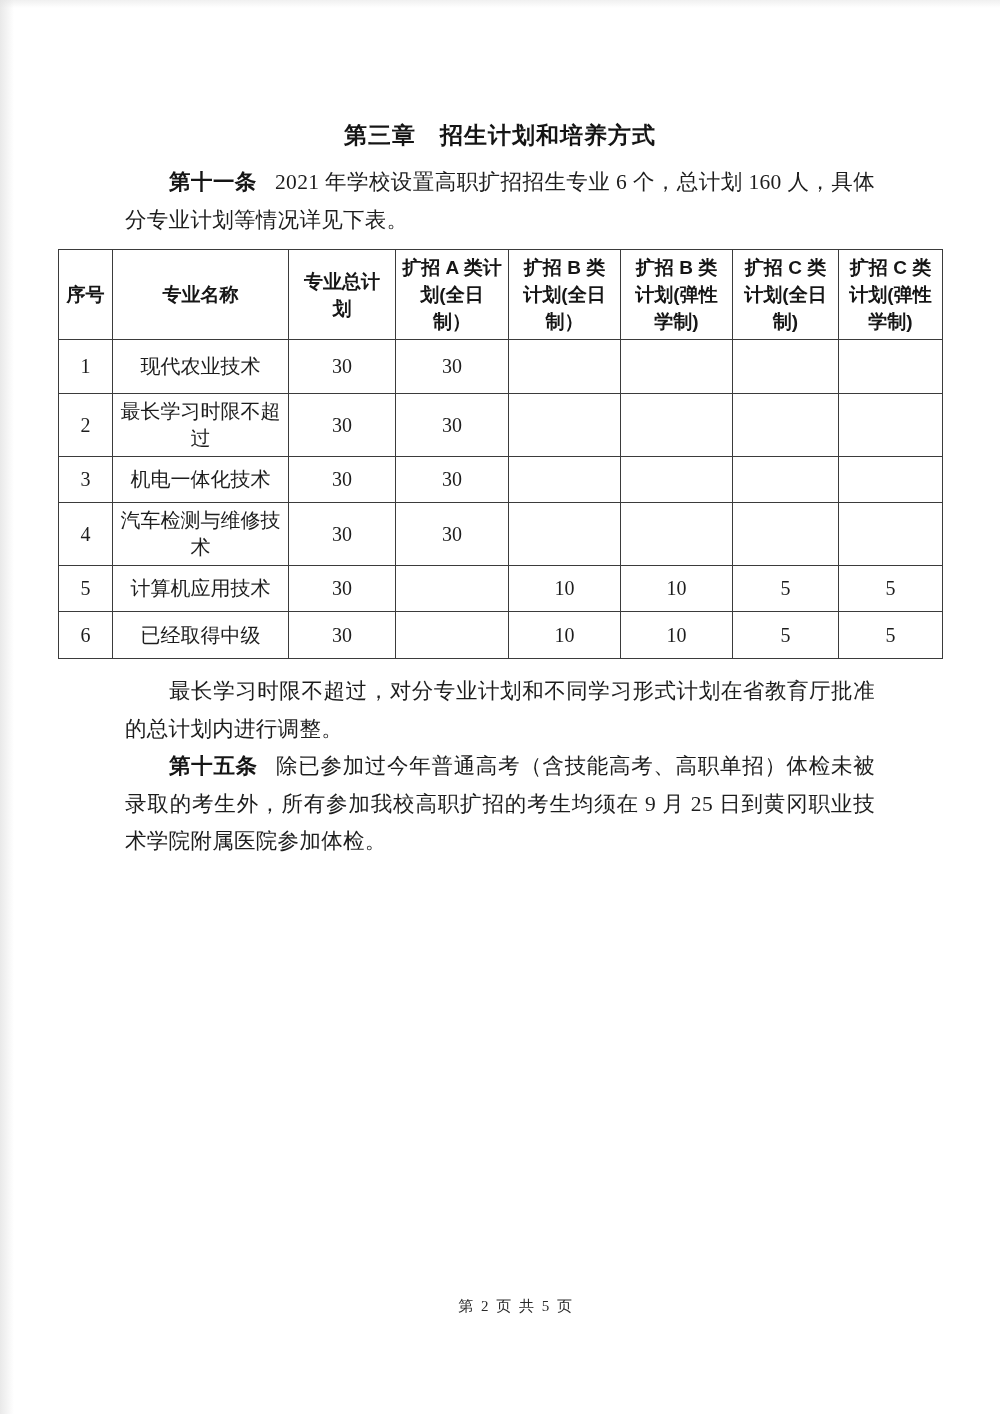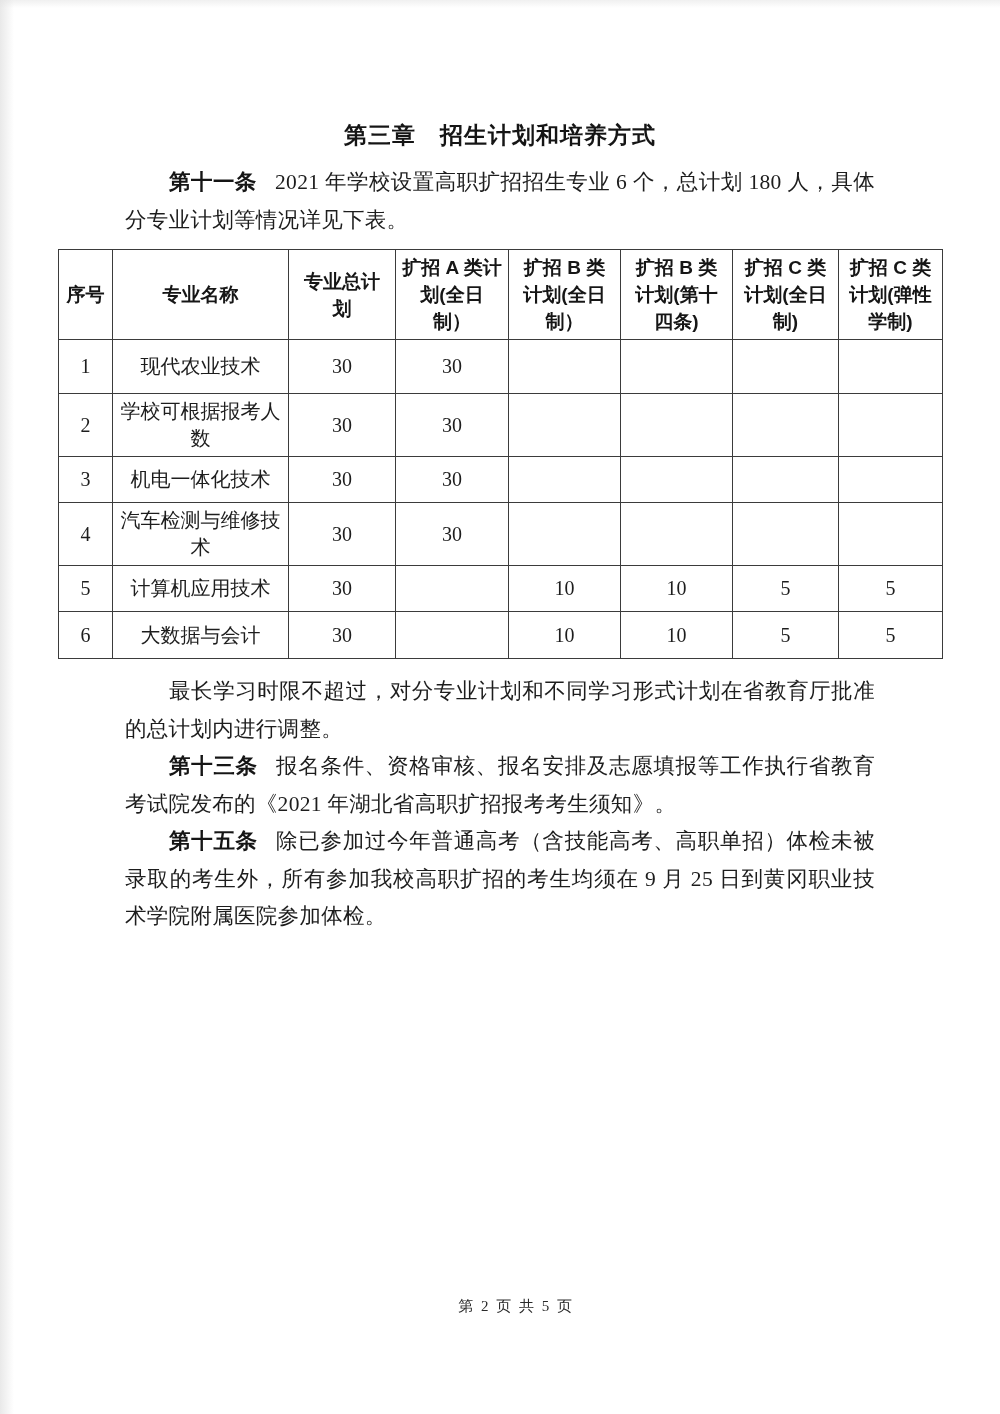--- a/index.html
+++ b/index.html
@@ -107,59 +107,59 @@
 <body>
 
 <div class="page">
   <div class="scan-edge-left"></div>
   <div class="scan-edge-top"></div>
 
   <div class="content">
 
     <h1 class="chapter" id="chapter3-heading">第三章　招生计划和培养方式</h1>
 
-    <p class="para"><span class="kw">第十一条</span><span>2021 年学校设置高职扩招招生专业 6 个，总计划 180 人，具体分专业计划等情况详见下表。</span></p>
+    <p class="para"><span class="kw">第十一条</span><span>2021 年学校设置高职扩招招生专业 6 个，总计划 160 人，具体分专业计划等情况详见下表。</span></p>
 
     <table class="plan-table">
       <colgroup>
         <col style="width:54px">
         <col style="width:176px">
         <col style="width:107px">
         <col style="width:113px">
         <col style="width:112px">
         <col style="width:112px">
         <col style="width:106px">
         <col style="width:104px">
       </colgroup>
       <thead>
         <tr>
           <th>序号</th>
           <th>专业名称</th>
           <th>专业总计划</th>
           <th>扩招 A 类计划(全日制）</th>
           <th>扩招 B 类计划(全日制）</th>
-          <th>扩招 B 类计划(第十四条)</th>
+          <th>扩招 B 类计划(弹性学制)</th>
           <th>扩招 C 类计划(全日制)</th>
           <th>扩招 C 类计划(弹性学制)</th>
         </tr>
       </thead>
       <tbody>
         <tr>
           <td>1</td>
           <td>现代农业技术</td>
           <td>30</td>
           <td>30</td>
           <td></td>
           <td></td>
           <td></td>
           <td></td>
         </tr>
         <tr>
           <td>2</td>
-          <td>学校可根据报考人数</td>
+          <td>最长学习时限不超过</td>
           <td>30</td>
           <td>30</td>
           <td></td>
           <td></td>
           <td></td>
           <td></td>
         </tr>
         <tr>
           <td>3</td>
           <td>机电一体化技术</td>
@@ -185,36 +185,35 @@
           <td>计算机应用技术</td>
           <td>30</td>
           <td></td>
           <td>10</td>
           <td>10</td>
           <td>5</td>
           <td>5</td>
         </tr>
         <tr>
           <td>6</td>
-          <td>大数据与会计</td>
+          <td>已经取得中级</td>
           <td>30</td>
           <td></td>
           <td>10</td>
           <td>10</td>
           <td>5</td>
           <td>5</td>
         </tr>
       </tbody>
     </table>
 
     <p class="para"><span>最长学习时限不超过，对分专业计划和不同学习形式计划在省教育厅批准的总计划内进行调整。</span></p>
 
 
 
-    <p class="para"><span class="kw">第十三条</span><span>报名条件、资格审核、报名安排及志愿填报等工作执行省教育考试院发布的《2021 年湖北省高职扩招报考考生须知》。</span></p>
 
 
     <p class="para"><span class="kw">第十五条</span><span>除已参加过今年普通高考（含技能高考、高职单招）体检未被录取的考生外，所有参加我校高职扩招的考生均须在 9 月 25 日到黄冈职业技术学院附属医院参加体检。</span></p>
 
   </div>
 
   <div class="footer">第 2 页 共 5 页</div>
 </div>
 
 </body></html>

